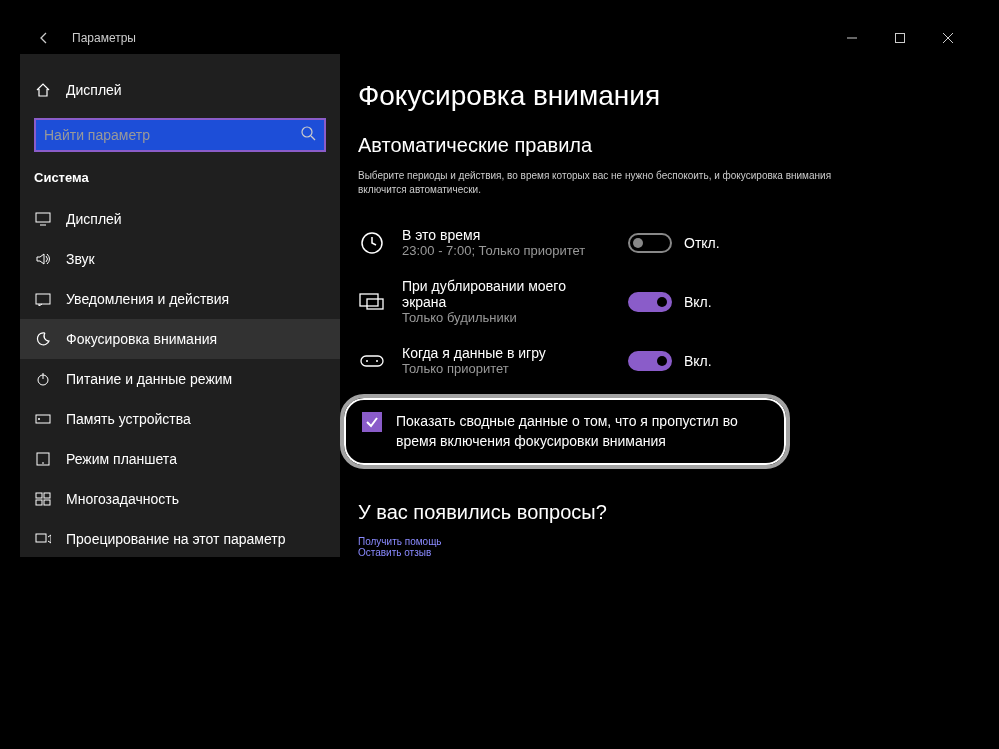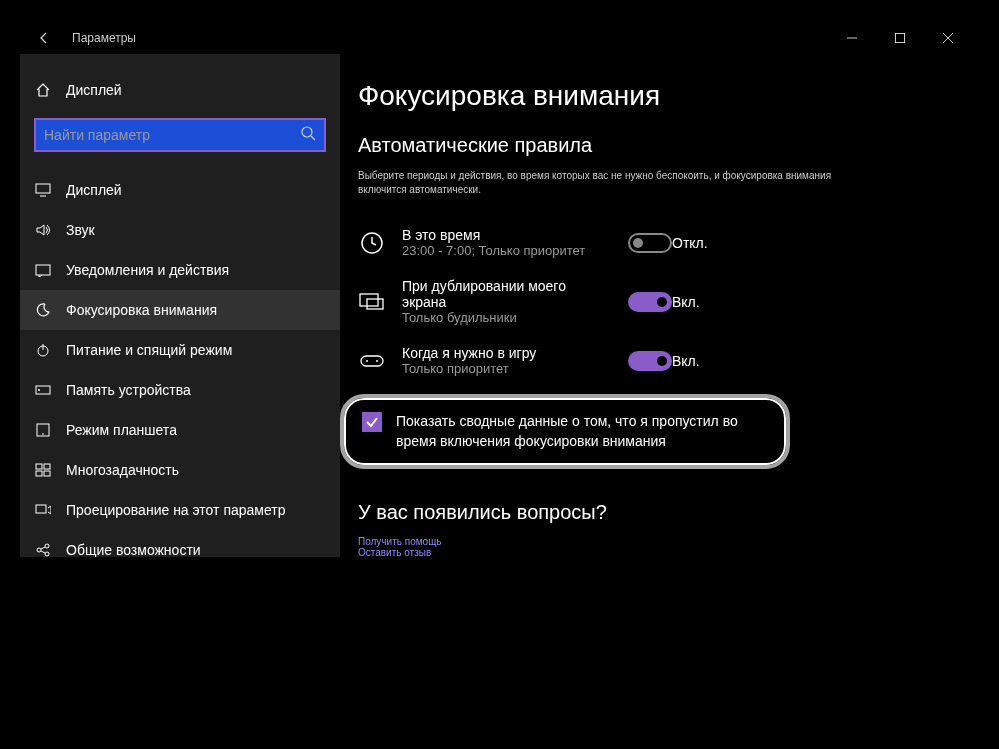--- a/index.html
+++ b/index.html
@@ -25,21 +25,21 @@
 .content { flex: 1; background: #000; padding: 26px 18px 18px 18px; color: #fff; overflow-y: auto; }
 h1 { font-size: 28px; font-weight: 400; margin-bottom: 22px; }
 h2 { font-size: 20px; font-weight: 400; margin-bottom: 12px; }
 h2.spaced { margin-top: 32px; }
 .desc { font-size: 10px; color: #ccc; margin-bottom: 20px; line-height: 1.4; max-width: 480px; }
 .rule-row { display: flex; align-items: center; padding: 10px 0; gap: 16px; }
 .rule-icon { width: 28px; height: 28px; display: flex; align-items: center; justify-content: center; color: #fff; flex-shrink: 0; }
 .rule-text { flex: 0 0 210px; }
 .rule-title { font-size: 14px; color: #fff; }
 .rule-sub { font-size: 13px; color: #999; }
-.toggle-wrap { display: flex; align-items: center; gap: 0; }
+.toggle-wrap { display: flex; align-items: center; gap: 12px; }
 .toggle { width: 44px; height: 20px; border-radius: 10px; position: relative; cursor: pointer; }
 .toggle.off { border: 2px solid #888; background: transparent; }
 .toggle.off .knob { width: 10px; height: 10px; background: #888; border-radius: 50%; position: absolute; left: 3px; top: 3px; }
 .toggle.on { background: #8a5cc9; border: 2px solid #8a5cc9; }
 .toggle.on .knob { width: 10px; height: 10px; background: #000; border-radius: 50%; position: absolute; right: 3px; top: 3px; }
 .toggle-label { font-size: 14px; color: #fff; }
 .highlight-box { border: 4px solid #a3a3a3; border-radius: 24px; padding: 14px 18px; margin: 8px 0 0 -18px; max-width: 450px; background: #000; box-shadow: inset 0 0 0 2px #fff; display: flex; align-items: flex-start; gap: 14px; }
 .checkbox { width: 20px; height: 20px; background: #8a5cc9; display: flex; align-items: center; justify-content: center; flex-shrink: 0; cursor: pointer; }
 .checkbox svg { width: 14px; height: 14px; }
 .check-label { font-size: 14px; color: #fff; line-height: 1.4; }
@@ -85,20 +85,21 @@
             </span>
         <span>Дисплей</span>
       </div>
       <div class="search-wrap">
         <input class="search-input" placeholder="Найти параметр" style="">
         <span class="search-icon"><svg width="16" height="16" viewBox="0 0 16 16">
                 <circle cx="7" cy="7" r="5" stroke="#ccc" fill="none" stroke-width="1.2"></circle>
                 <line x1="11" y1="11" x2="15" y2="15" stroke="#ccc" stroke-width="1.2"></line>
               </svg></span>
       </div>
+      <div class="group-label">Система</div>
 
       <div class="nav-row">
         <span class="nav-icon">
               <svg width="16" height="14" viewBox="0 0 16 14">
                 <rect x="1" y="1" width="14" height="9" stroke="#fff" fill="none"></rect>
                 <line x1="5" y1="13" x2="11" y2="13" stroke="#fff"></line>
               </svg>
             </span>
         <span>Дисплей</span>
       </div>
@@ -127,21 +128,21 @@
             </span>
         <span>Фокусировка внимания</span>
       </div>
       <div class="nav-row">
         <span class="nav-icon">
               <svg width="16" height="16" viewBox="0 0 16 16">
                 <circle cx="8" cy="9" r="5" stroke="#fff" fill="none"></circle>
                 <line x1="8" y1="2" x2="8" y2="8" stroke="#fff"></line>
               </svg>
             </span>
-        <span>Питание и спящий режим</span>
+        <span>Питание и данные режим</span>
       </div>
       <div class="nav-row">
         <span class="nav-icon">
               <svg width="16" height="14" viewBox="0 0 16 14">
                 <rect x="1" y="3" width="14" height="8" stroke="#fff" fill="none"></rect>
                 <circle cx="4" cy="7" r="1" fill="#fff"></circle>
               </svg>
             </span>
         <span>Память устройства</span>
       </div>
@@ -232,21 +233,21 @@
 
       <div class="rule-row">
         <span class="rule-icon">
               <svg width="26" height="18" viewBox="0 0 26 18">
                 <rect x="2" y="4" width="22" height="10" rx="5" stroke="#fff" fill="none" stroke-width="1.3"></rect>
                 <circle cx="8" cy="9" r="1" fill="#fff"></circle>
                 <circle cx="18" cy="9" r="1" fill="#fff"></circle>
               </svg>
             </span>
         <div class="rule-text">
-          <div class="rule-title">Когда я нужно в игру</div>
+          <div class="rule-title">Когда я данные в игру</div>
           <div class="rule-sub">Только приоритет</div>
         </div>
         <div class="toggle-wrap">
           <div class="toggle on">
                 <div class="knob"></div>
               </div>
           <span class="toggle-label">Вкл.</span>
         </div>
       </div>
 

